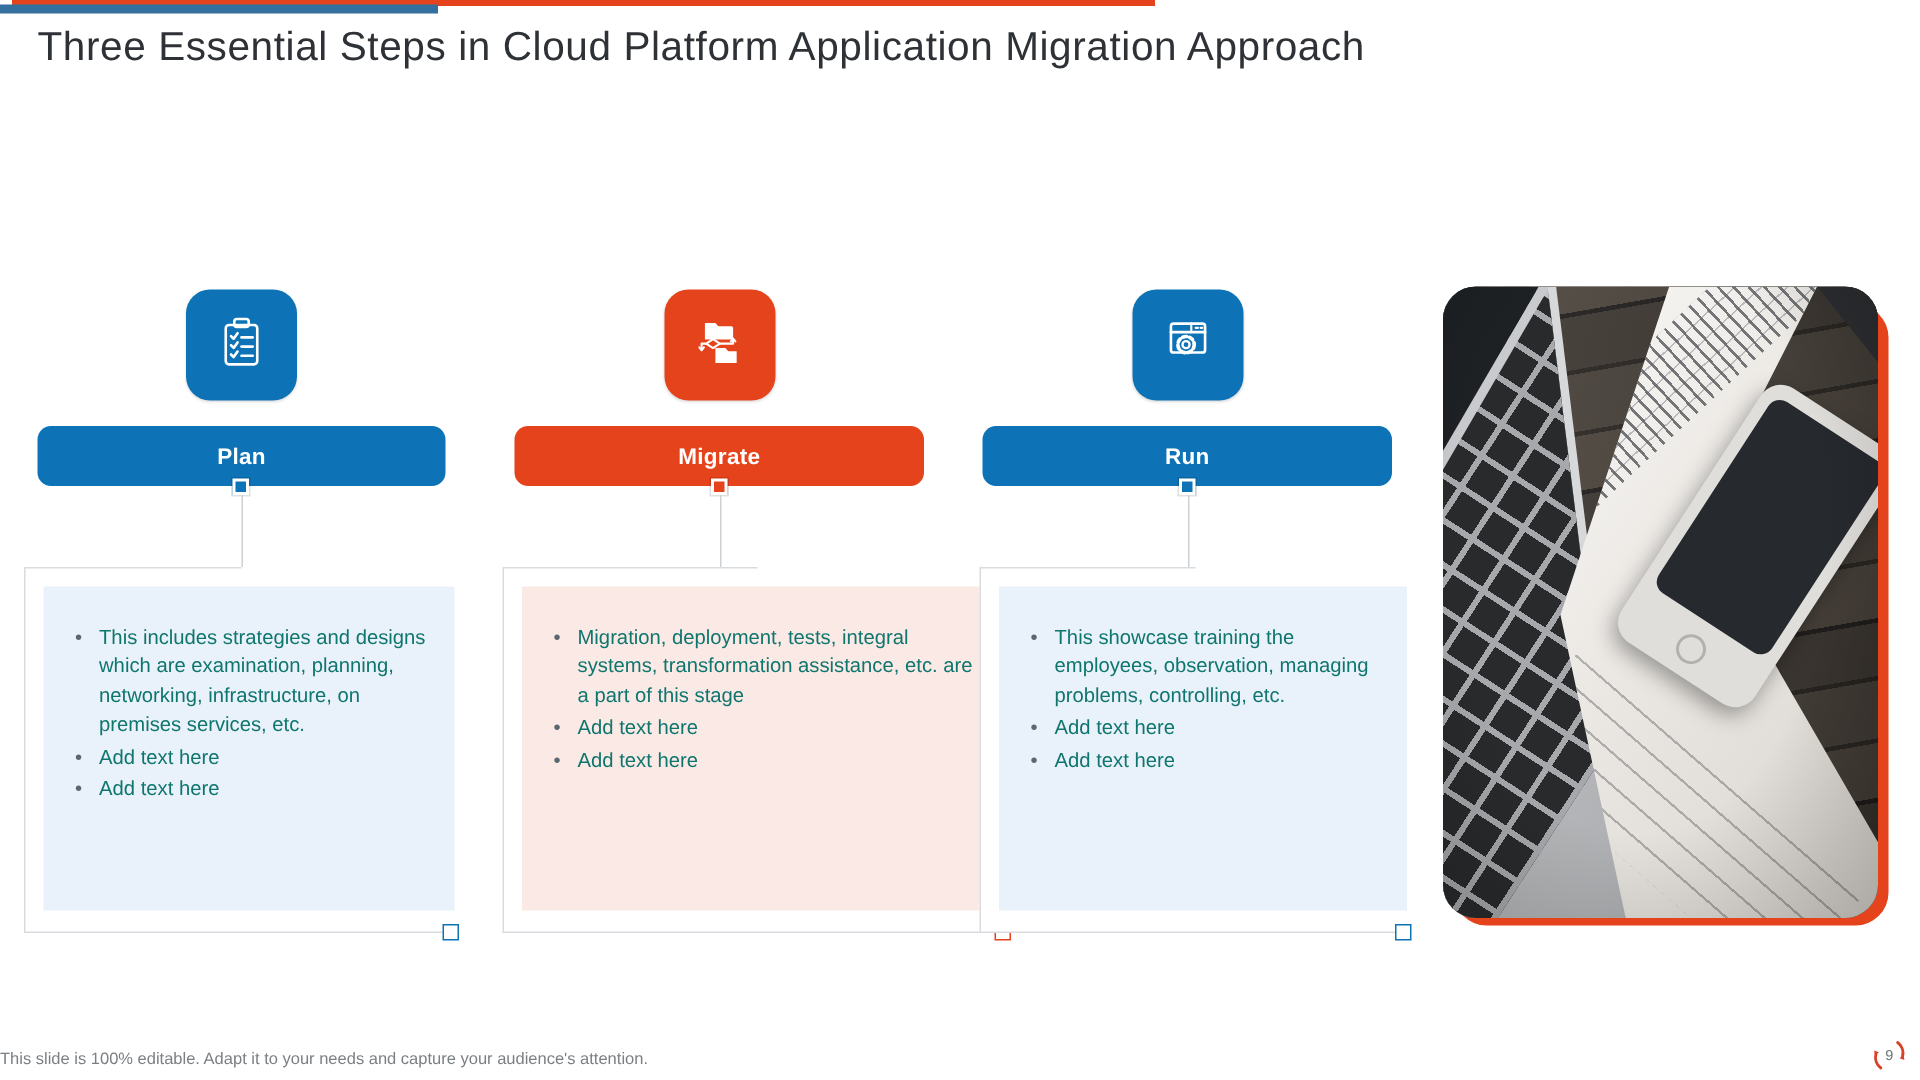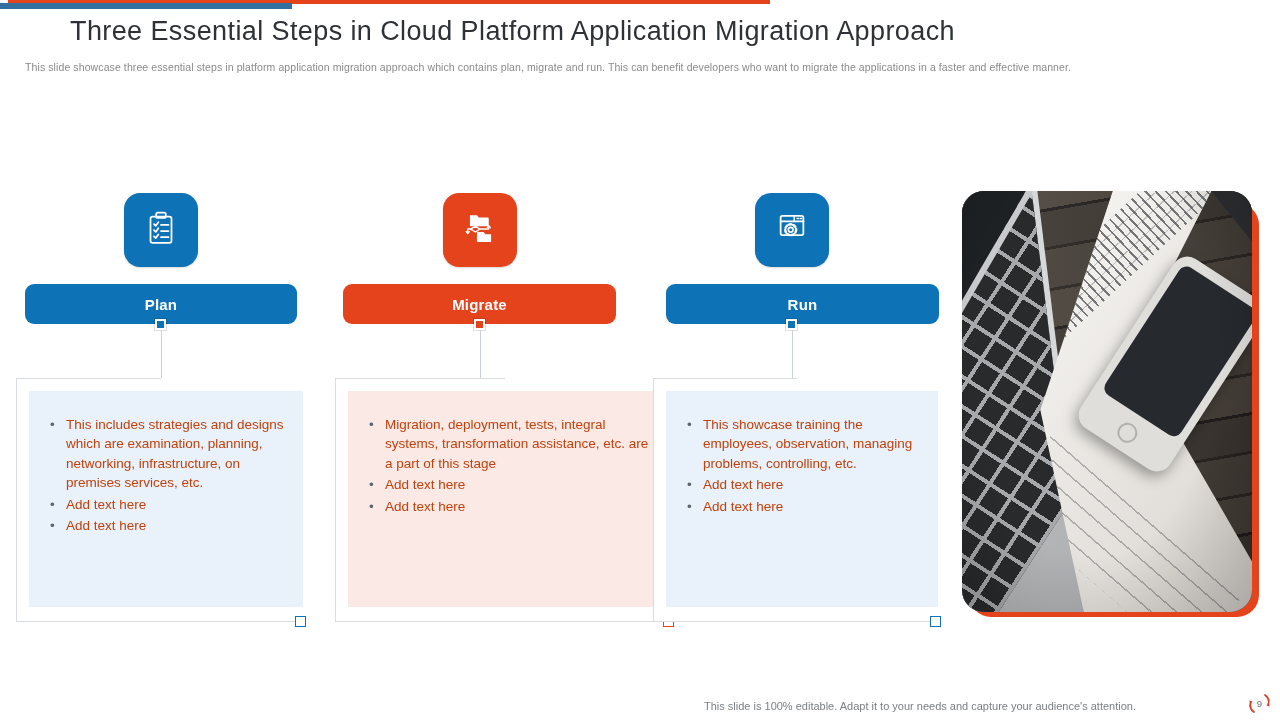--- a/index.html
+++ b/index.html
@@ -6,21 +6,21 @@
   html,body { width:1280px; height:720px; overflow:hidden; background:#fff;
     font-family:"Liberation Sans", sans-serif; }
   .slide { position:relative; width:1280px; height:720px; background:#fff; overflow:hidden; }
 
   
   .rule-red  { position:absolute; left:8px; top:0; width:762px; height:4px; background:var(--red); }
   .rule-blue { position:absolute; left:0; top:3px; width:292px; height:6px; background:#33709f; }
 
   
   .title { position:absolute; left:25px; top:16px; width:1180px;
-    font-size:27px; font-weight:400; letter-spacing:.4px; color:#2e3237;margin-left:45px; }
+    font-size:27px; font-weight:400; letter-spacing:.4px; color:#2e3237; }
   .subtitle { position:absolute; left:25px; top:61px; width:1180px;
     font-size:10.5px; color:#8a8a8a; letter-spacing:.1px; }
 
   
   .icon-tile { position:absolute; top:193px; width:74px; height:74px; border-radius:16px;
     background:var(--accent); display:flex; align-items:center; justify-content:center;
     box-shadow:0 1px 2px rgba(0,0,0,.15); }
   .step-bar { position:absolute; top:284px; height:40px; border-radius:9px;
     background:var(--accent); color:#fff; font-weight:700; font-size:15px; letter-spacing:.2px;
     display:flex; align-items:center; justify-content:center; }
@@ -29,31 +29,31 @@
   .connector-v { position:absolute; top:330px; width:1px; height:48px; background:#ccd1d6; }
   .outer-box { position:absolute; top:378px; height:244px;
     border-left:1px solid #d8dce0; border-bottom:1px solid #d8dce0; background:#fff; }
   .outer-box::before { content:""; position:absolute; left:0; top:0; width:50.5%; height:1px; background:#d8dce0; }
   .corner-handle { position:absolute; right:-3px; bottom:-6px; width:11px; height:11px;
     background:#fff; border:1.5px solid var(--accent); }
   .panel { position:absolute; left:12px; top:13px; right:0; bottom:14px;
     background:var(--panel); padding:24px 14px 0 18px; }
   .panel ul { list-style:none; }
   .panel li { position:relative; padding-left:19px; font-size:13.5px; line-height:1.44;
-    color:#c2410c; margin-bottom:2px; }
+    color:#0f766e; margin-bottom:2px; }
   .panel li::before { content:"\2022"; position:absolute; left:3px; color:#5b6670; }
 
   
   .c1 .icon-tile{left:124px;} .c1 .step-bar{left:25px;width:272px;}
   .c1 .anchor-handle{left:155px;} .c1 .connector-v{left:161px;}
   .c1 .outer-box{left:16px;width:287px;}
   .c2 .icon-tile{left:443px;} .c2 .step-bar{left:343px;width:273px;text-align:right;}
   .c2 .anchor-handle{left:474px;} .c2 .connector-v{left:480px;}
   .c2 .outer-box{left:335px;width:336px;}
-  .c3 .icon-tile{left:755px;} .c3 .step-bar{left:655px;width:273px;margin-left:11px;}
+  .c3 .icon-tile{left:755px;} .c3 .step-bar{left:655px;width:273px;}
   .c3 .anchor-handle{left:786px;} .c3 .connector-v{left:792px;}
   .c3 .outer-box{left:653px;width:285px;}
 
   
   .photo-accent { position:absolute; left:969px; top:203px; width:290px; height:414px;
     border-radius:22px; background:var(--red); }
   .photo { position:absolute; left:962px; top:191px; width:290px; height:421px;
     border-radius:22px; overflow:hidden; background:#46403b; }
   .wood { position:absolute; inset:0;
     background-image:
@@ -94,34 +94,33 @@
     transform:rotate(33deg); border-radius:16px; background:#e0dedb;
     box-shadow:0 6px 14px rgba(0,0,0,.35); }
   .phone-screen { position:absolute; left:8px; right:8px; top:10px; bottom:40px;
     border-radius:9px; background:#26292e; }
   .phone-btn { position:absolute; left:50%; bottom:9px; width:20px; height:20px;
     margin-left:-10px; border:2px solid #b4b1ad; border-radius:50%; }
   .vignette { position:absolute; inset:0; pointer-events:none;
     background:radial-gradient(ellipse at 45% 40%, transparent 55%, rgba(0,0,0,.22)); }
 
   
-  .footer { position:absolute; left:0; top:700px; width:1136px; text-align:right;
+  .footer { position:absolute; left:0; top:700px; width:1136px; text-align:left;
     font-size:11px; color:#7b8085; }
   .page-badge { position:absolute; left:1246px; top:690px; width:27px; height:27px; }
 </style>
 </head>
 <body>
 
 <div class="slide" style="--red:#e5431c;">
 
   <div class="rule-red"></div>
   <div class="rule-blue"></div>
 
   <h1 class="title">Three Essential Steps in Cloud Platform Application Migration Approach</h1>
-  <p class="subtitle">This slide showcase three essential steps in platform application migration approach which contains plan, migrate and run. This can benefit developers who want to migrate the applications in a faster and effective manner.</p>
 
   <div class="step c1" style="--accent: #0e72b6; --panel: #e9f1fa;">
     <div class="icon-tile">
       <span>
         <svg width="42" height="42" viewBox="0 0 48 48" fill="none" stroke="#fff" stroke-width="2" stroke-linecap="round" stroke-linejoin="round">
           <rect x="12" y="11" width="24" height="30" rx="2.5"></rect>
           <rect x="18.5" y="6.5" width="11" height="6" rx="2"></rect>
           <path d="M16 19.5l2 2 3-4.2"></path>
             <path d="M24 20.5h8.5"></path>
           <path d="M16 26.5l2 2 3-4.2"></path>

